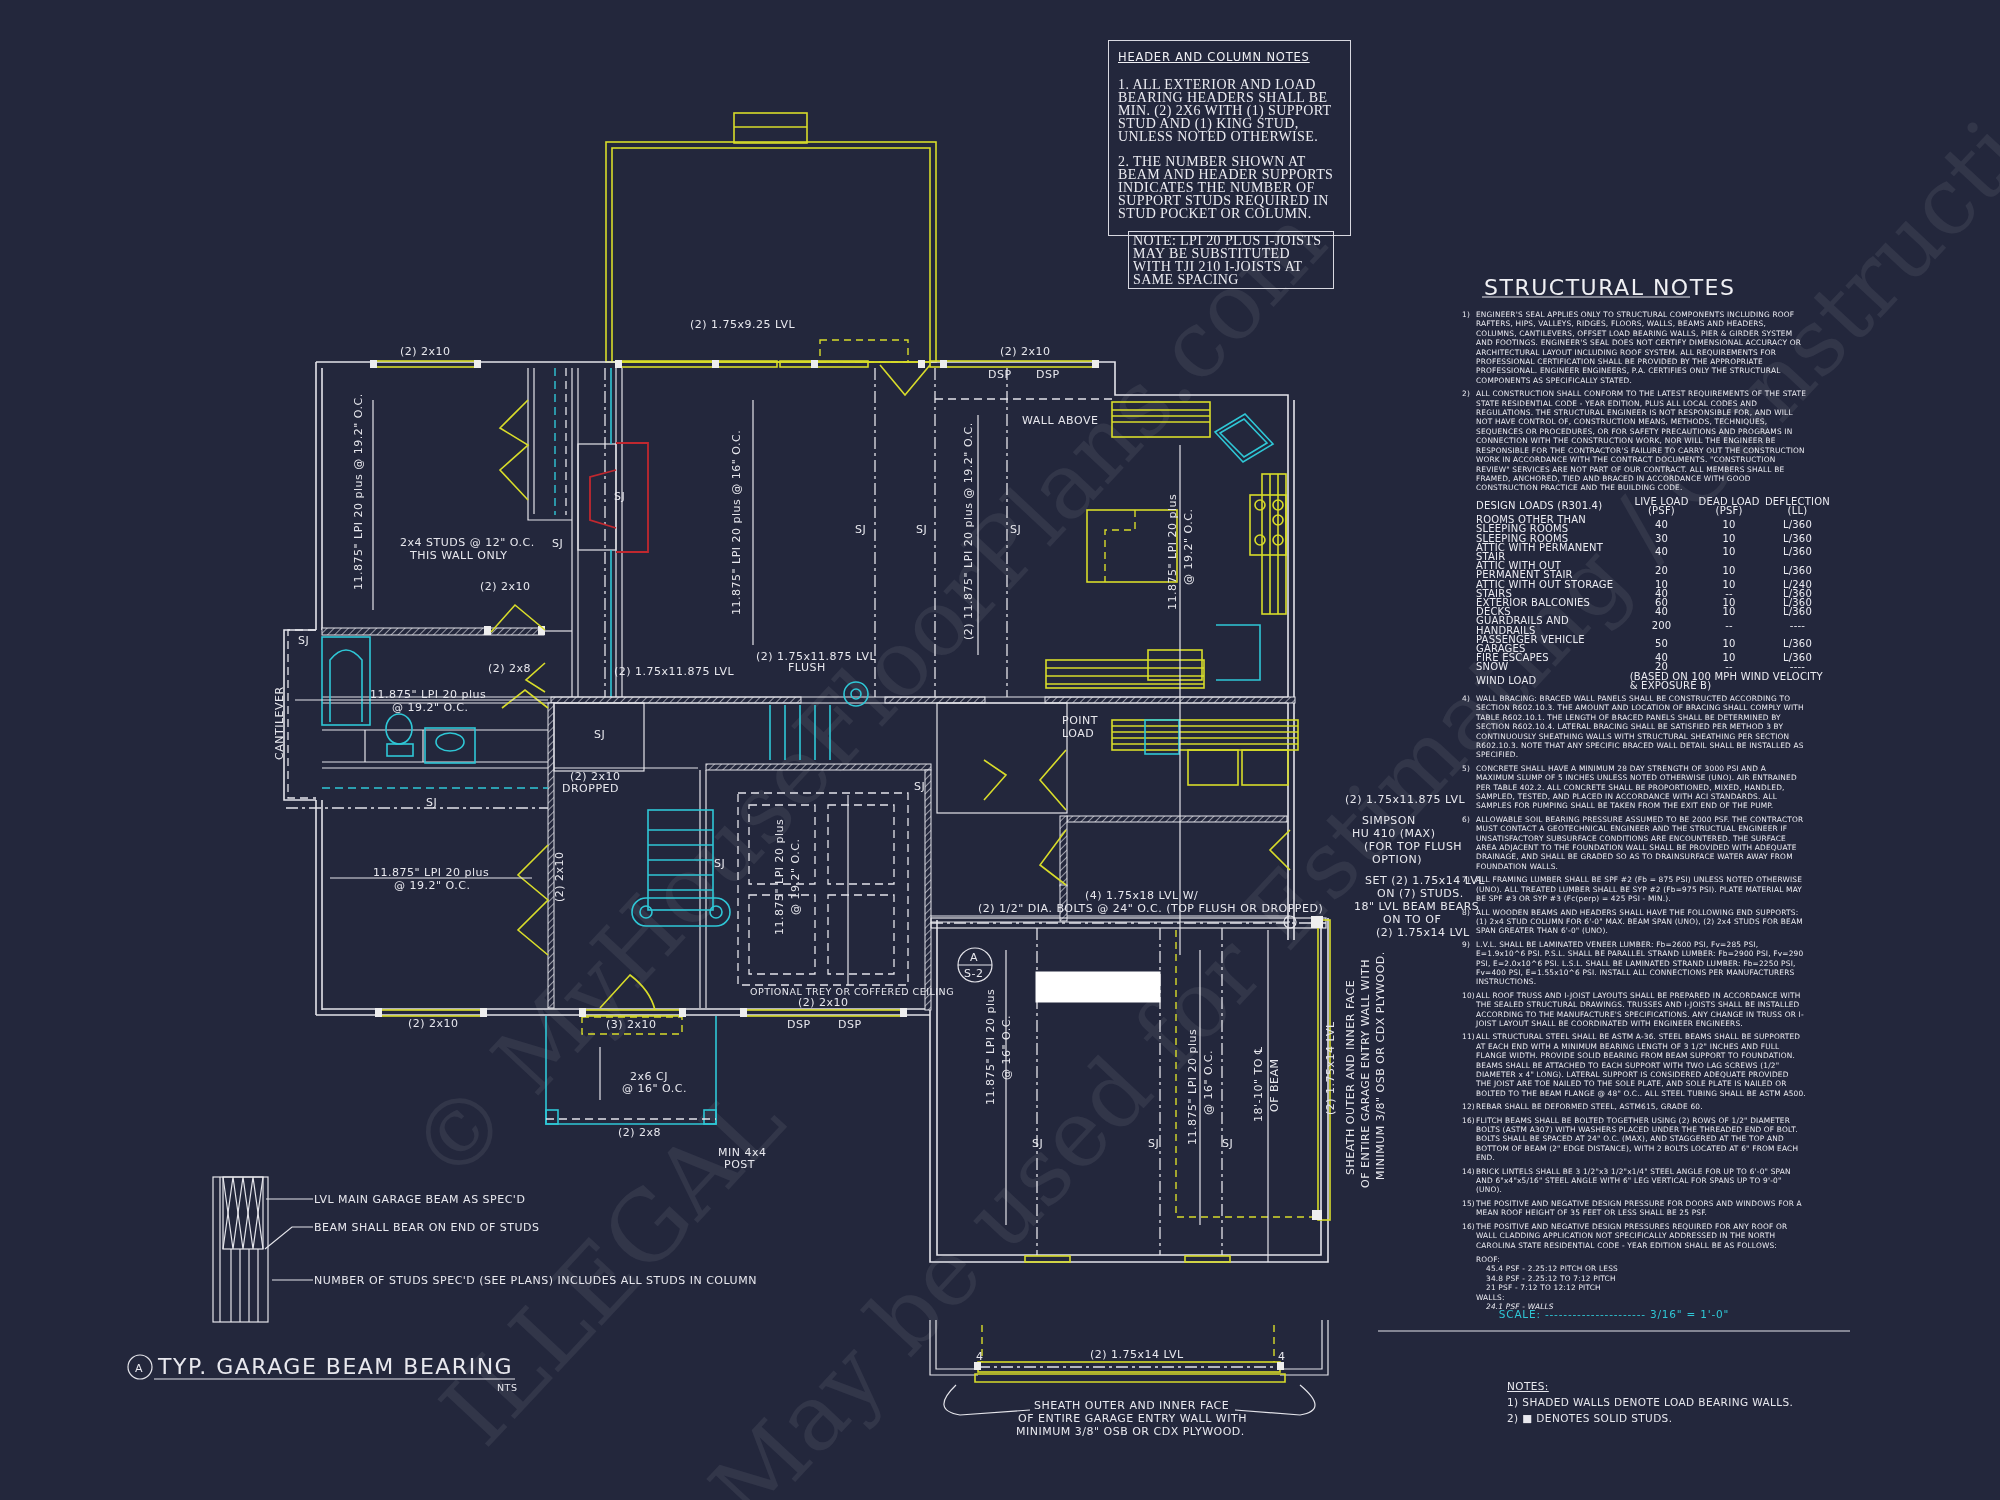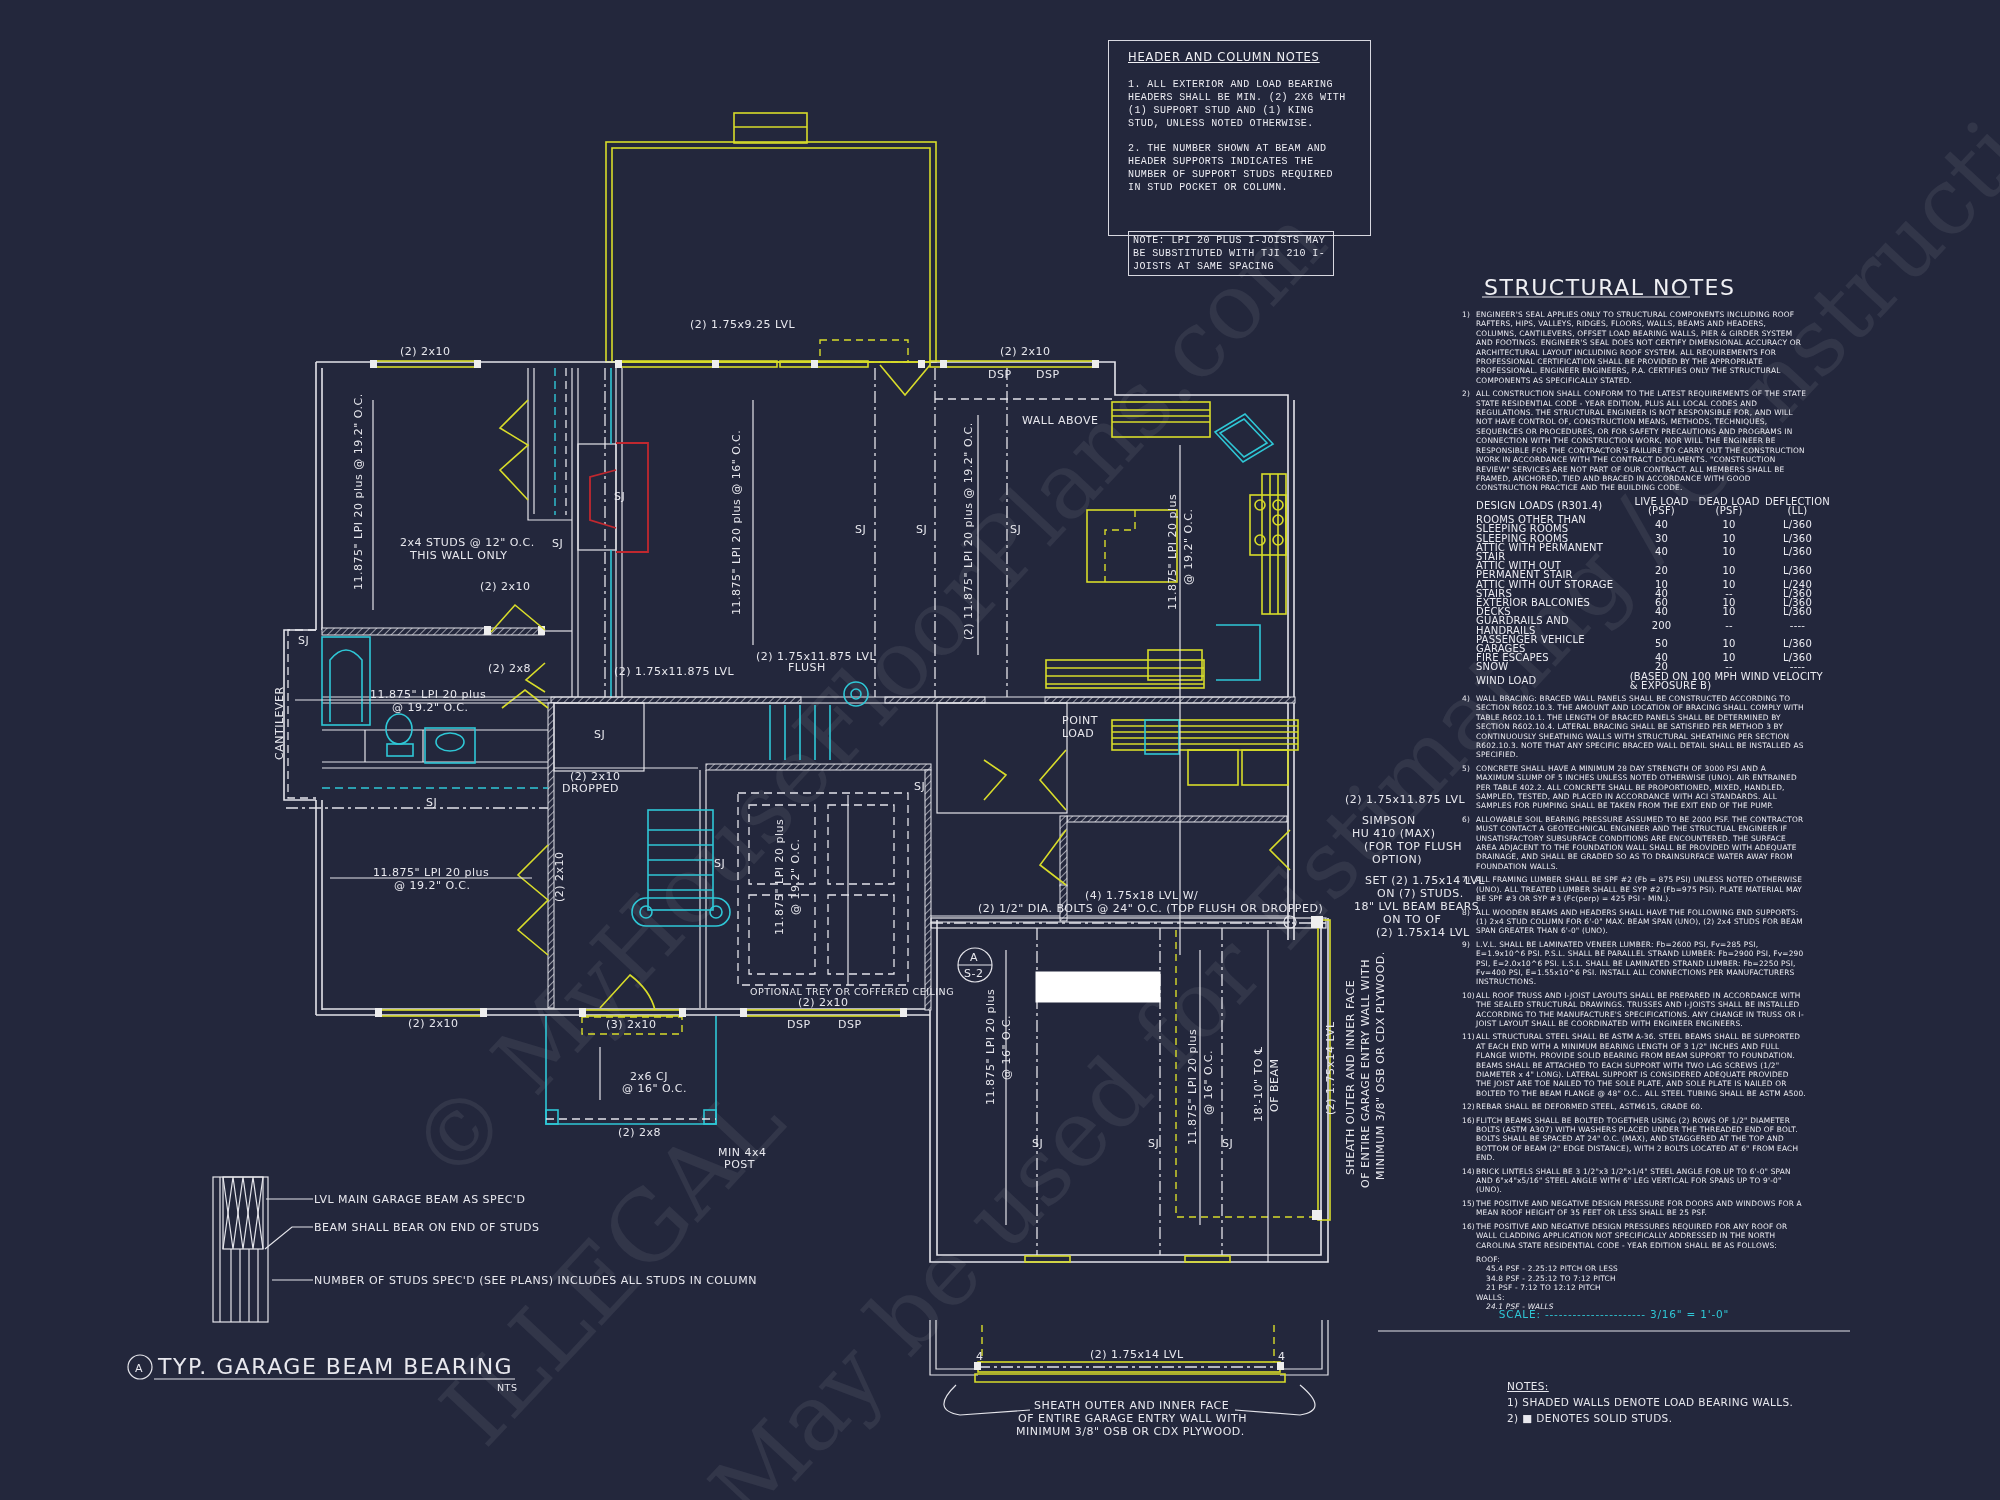--- a/index.html
+++ b/index.html
@@ -12,22 +12,22 @@
   .w2{stroke:#e4e4ea;stroke-width:1.2;fill:none;}
   .y{stroke:#d8dc2a;stroke-width:1.6;fill:none;}
   .yd{stroke:#d8dc2a;stroke-width:1.4;fill:none;stroke-dasharray:7 5;}
   .c{stroke:#2fc7d6;stroke-width:1.6;fill:none;}
   .cd{stroke:#2fc7d6;stroke-width:1.4;fill:none;stroke-dasharray:8 5;}
   .r{stroke:#c0282f;stroke-width:1.8;fill:none;}
   .dsh{stroke:#e4e4ea;stroke-width:1.3;fill:none;stroke-dasharray:8 5;}
   .dd{stroke:#e4e4ea;stroke-width:1.3;fill:none;stroke-dasharray:12 4 3 4;}
   .hatch{fill:url(#hatch);stroke:#e4e4ea;stroke-width:1;}
   .post{fill:#eeeeee;}
-  .notes-box{border:1.5px solid #d8d8e0;padding:10px 19px;}
-  .nt{font-family:Liberation Mono, monospace;font-size:10px;line-height:13px;letter-spacing:0.4px;color:#ececf2;text-transform:uppercase;}
+  .notes-box{border:1.5px solid #d8d8e0;padding:10px 9px;}
+  .nt{font-family:Liberation Serif, serif;font-size:14px;line-height:13px;letter-spacing:0.4px;color:#ececf2;text-transform:uppercase;}
   .hd{font-family:"DejaVu Sans","Liberation Sans",sans-serif;text-decoration:underline;letter-spacing:0.8px;color:#f0f0f4;}
   .sn{font-family:"DejaVu Sans","Liberation Sans",sans-serif;font-size:7.4px;line-height:9.4px;color:#ececf2;letter-spacing:0.2px;}
   .sn p{margin:0 0 4px 0;}
   .sn .num{display:inline-block;width:14px;vertical-align:top;}
   .sn .body{display:inline-block;width:330px;vertical-align:top;}
   table.loads{border-collapse:collapse;font-size:10px;margin-left:12px;}
   table.loads td{padding:0 2px;line-height:9.2px;}
   table.loads td.c1{width:165px;}
   table.loads td.c2,table.loads td.c3{width:70px;text-align:center;}
   table.loads td.c4{width:60px;text-align:center;}

